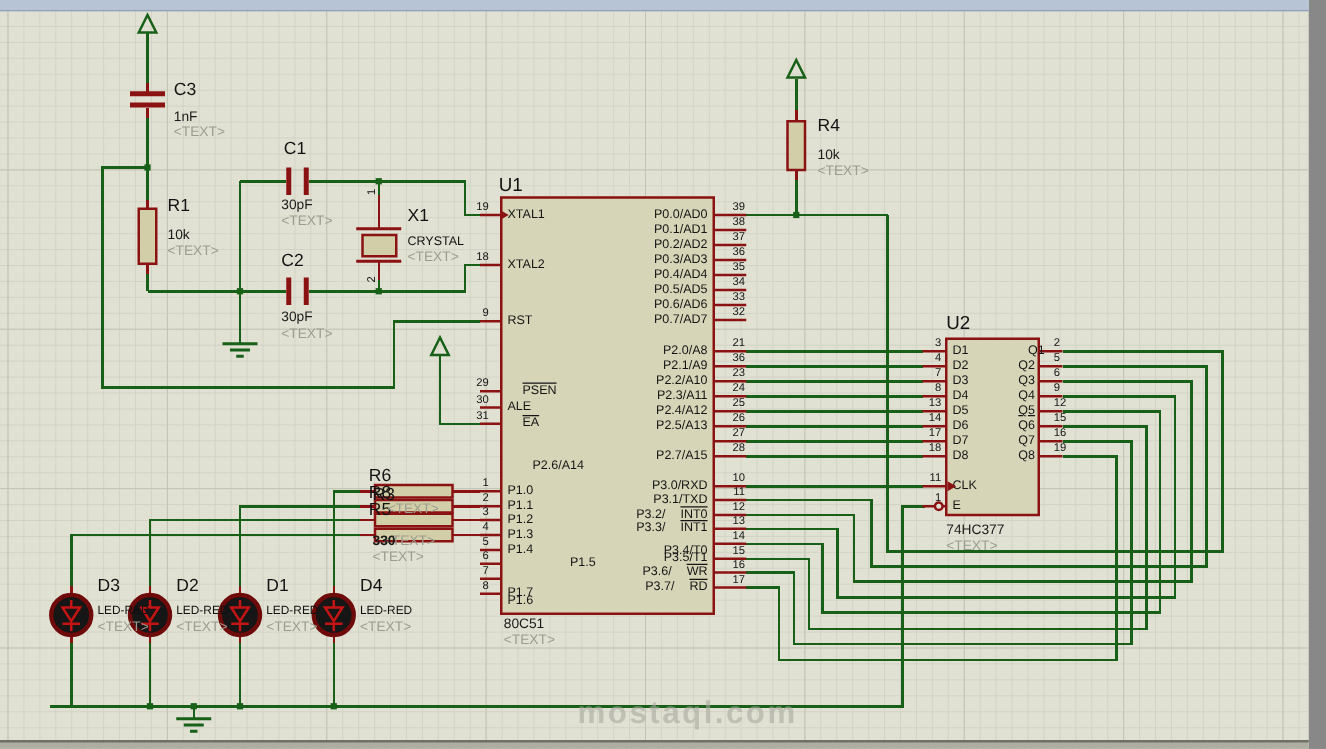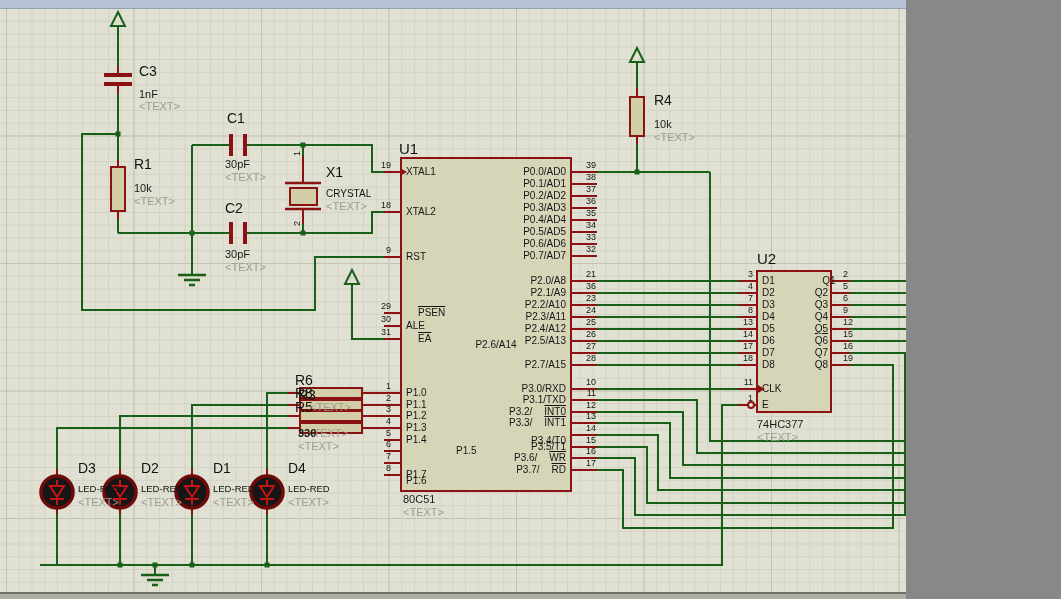--- a/index.html
+++ b/index.html
@@ -1,16 +1,16 @@
 <!DOCTYPE html>
 <html><head>
 <meta charset="utf-8">
 <style>
   html,body{margin:0;padding:0;background:#888;}
-  .screen{position:relative;width:906px;height:599px;overflow:hidden;
+  .screen{position:relative;width:1047px;height:599px;overflow:hidden;
     font-family:"Liberation Sans",sans-serif;color:#111;
     background-color:#e0e1d3;
     background-image:
       linear-gradient(#c2c3b2 1px, transparent 1px),
       linear-gradient(90deg,#c2c3b2 1px, transparent 1px),
       linear-gradient(#d2d3c4 1px, transparent 1px),
       linear-gradient(90deg,#d2d3c4 1px, transparent 1px);
     background-size:127.5px 127.5px,127.5px 127.5px,12.75px 12.75px,12.75px 12.75px;
     background-position:6px 8px;}
   .topbar{position:absolute;left:0;top:0;width:1061px;height:8px;background:#b6c4d6;border-bottom:1px solid #91a2b6;}
@@ -262,21 +262,21 @@
       <div class="pnum" style="left: 556px; top: 306px; width: 40px; text-align: right;">24</div>
       <div class="pname" style="left: 426px; top: 312px; width: 140px; text-align: right;"><span>P2.3/A11</span></div>
       <div class="stub" style="left: 572px; top: 328px; width: 25px;"></div>
       <div class="pnum" style="left: 556px; top: 318px; width: 40px; text-align: right;">25</div>
       <div class="pname" style="left: 426px; top: 324px; width: 140px; text-align: right;"><span>P2.4/A12</span></div>
       <div class="stub" style="left: 572px; top: 340px; width: 25px;"></div>
       <div class="pnum" style="left: 556px; top: 330px; width: 40px; text-align: right;">26</div>
       <div class="pname" style="left: 426px; top: 336px; width: 140px; text-align: right;"><span>P2.5/A13</span></div>
       <div class="stub" style="left: 572px; top: 352px; width: 25px;"></div>
       <div class="pnum" style="left: 556px; top: 342px; width: 40px; text-align: right;">27</div>
-      <div class="pname" style="left: 426px; top: 340px; width: 140px; text-align: center;"><span>P2.6/A14</span></div>
+      <div class="pname" style="left: 426px; top: 368px; width: 140px; text-align: left;"><span>P2.6/A14</span></div>
       <div class="stub" style="left: 572px; top: 364px; width: 25px;"></div>
       <div class="pnum" style="left: 556px; top: 354px; width: 40px; text-align: right;">28</div>
       <div class="pname" style="left: 426px; top: 360px; width: 140px; text-align: right;"><span>P2.7/A15</span></div>
       <div class="stub" style="left: 572px; top: 388px; width: 25px;"></div>
       <div class="pnum" style="left: 556px; top: 378px; width: 40px; text-align: right;">10</div>
       <div class="pname" style="left: 426px; top: 384px; width: 140px; text-align: right;"><span>P3.0/RXD</span></div>
       <div class="stub" style="left: 572px; top: 399px; width: 25px;"></div>
       <div class="pnum" style="left: 556px; top: 389px; width: 40px; text-align: right;">11</div>
       <div class="pname" style="left: 426px; top: 395px; width: 140px; text-align: right;"><span>P3.1/TXD</span></div>
       <div class="stub" style="left: 572px; top: 411px; width: 25px;"></div>
@@ -360,15 +360,16 @@
       <div class="lab" style="left: 141px; top: 484px; position: absolute; font-size: 9.5px;">LED-RED</div>
       <div class="lab ph" style="left: 141px; top: 497px; position: absolute;">&lt;TEXT&gt;</div>
       <div class="lab ref" style="left: 213px; top: 461px; position: absolute;">D1</div>
       <div class="lab" style="left: 213px; top: 484px; position: absolute; font-size: 9.5px;">LED-RED</div>
       <div class="lab ph" style="left: 213px; top: 497px; position: absolute;">&lt;TEXT&gt;</div>
       <div class="lab ref" style="left: 288px; top: 461px; position: absolute;">D4</div>
       <div class="lab" style="left: 288px; top: 484px; position: absolute; font-size: 9.5px;">LED-RED</div>
       <div class="lab ph" style="left: 288px; top: 497px; position: absolute;">&lt;TEXT&gt;</div>
     </div>
 
+  <div class="wm-la">mostaql.com</div>
 
   <div class="botbar"></div>
 </div>
 
 </body></html>

